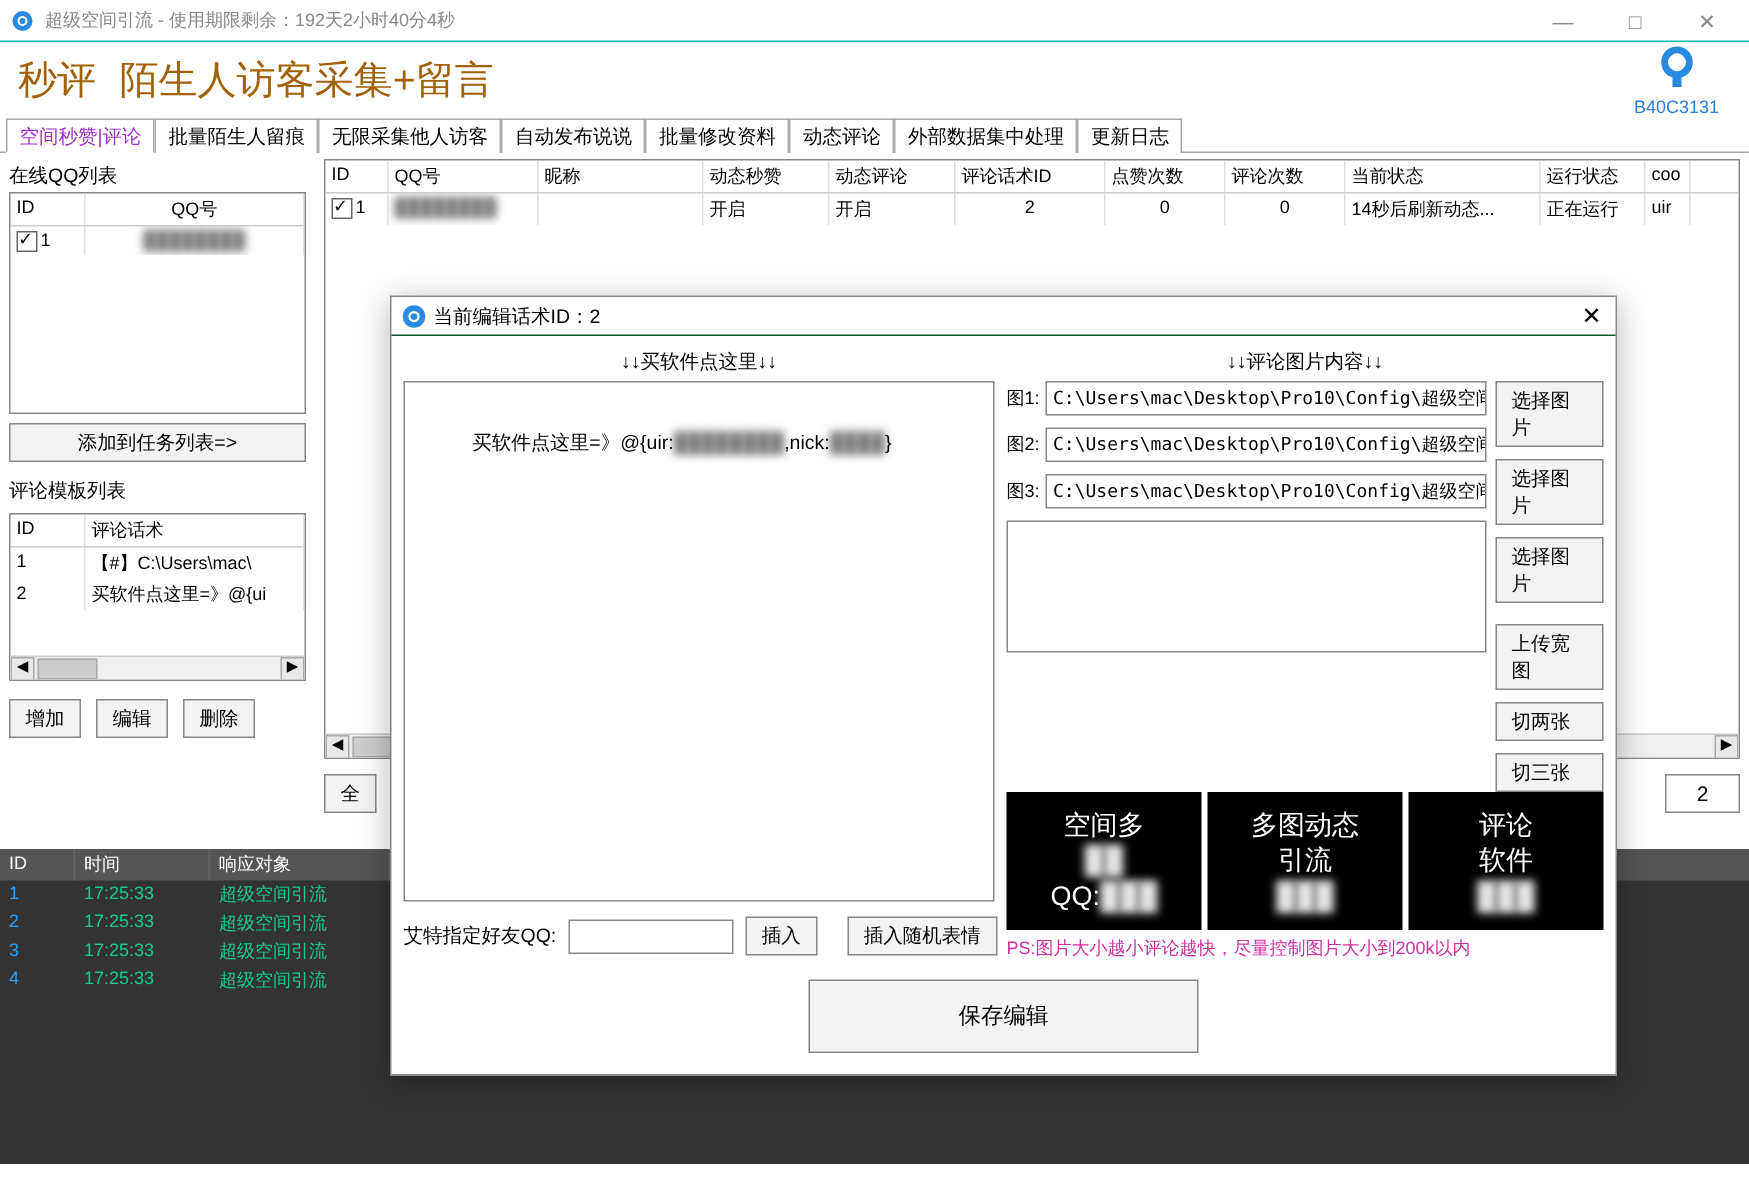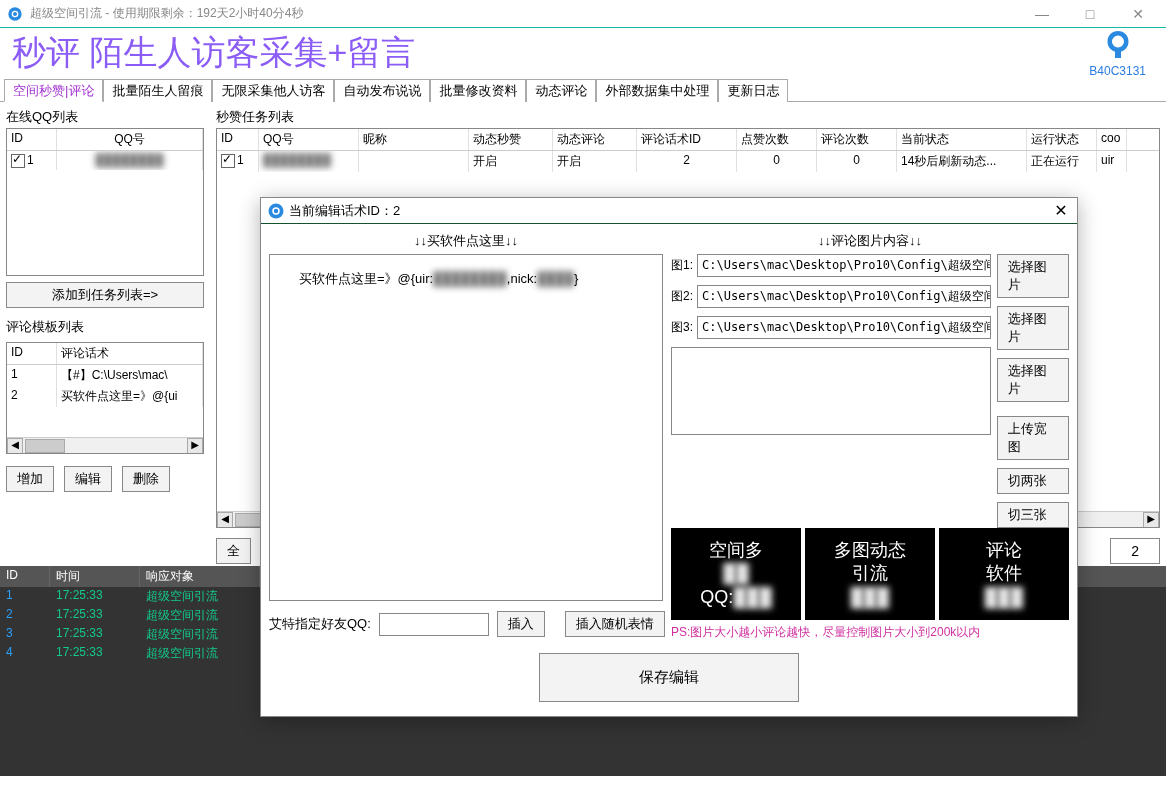--- a/index.html
+++ b/index.html
@@ -6,21 +6,21 @@
   body { font-family: "Microsoft YaHei", sans-serif; font-size: 13px; background: #888; width: 1166px; height: 794px; overflow: hidden; position: relative; }
   
   .app-window { position: absolute; top: 0; left: 0; width: 1166px; height: 794px; background: #fff; }
   .titlebar { height: 28px; background: #fff; border-bottom: 1px solid #14b8a6; display: flex; align-items: center; padding: 0 6px; color: #888; font-size: 12px; }
   .titlebar-icon { width: 18px; height: 18px; border-radius: 50%; margin-right: 6px; display:flex; align-items:center; justify-content:center; }
   .titlebar-icon svg { width:16px; height:16px; }
   .win-controls { margin-left: auto; display: flex; gap: 24px; padding-right: 10px; color:#888; }
   .win-btn { width: 24px; text-align: center; cursor: default; font-size:14px; }
   
   .banner { height: 50px; display: flex; align-items: center; padding: 0 12px; }
-  .banner-title { font-size: 34px; font-family: Liberation Sans, sans-serif; color:#8b5cf6; }
+  .banner-title { font-size: 26px; font-family: Liberation Mono, monospace; color:#a16207; }
   .banner-right { margin-left: auto; text-align:center; padding-right:8px;}
   .banner-logo { width:36px; height:36px; margin:0 auto; }
   .banner-code { color:#2a7de0; font-size:12px; }
   
   .tabbar { height: 24px; border-bottom: 1px solid #aaa; display: flex; padding-left: 4px; }
   .tab { border: 1px solid #aaa; border-bottom: none; padding: 2px 8px; margin-right: 0px; font-size: 13px; background:#fff; position:relative; top:1px;}
   .tab.active { color: #a030d0; border-bottom:1px solid #fff; }
   
   .toparea { display: flex; height: 464px; background:#fff; }
   
@@ -58,21 +58,21 @@
   
   
   .dialog { position:absolute; top:197px; left:260px; width:818px; height:520px; background:#fff; border:1px solid #888; box-shadow:0 4px 20px rgba(0,0,0,0.3); display:flex; flex-direction:column;}
   .dialog-title { height:26px; display:flex; align-items:center; padding:0 6px; border-bottom:1px solid #14532d; }
   .dlg-icon { width:18px; height:18px; margin-right:4px; }
   .dlg-close { margin-left:auto; width:20px; text-align:center; font-size:16px; cursor:default; }
   .dialog-body { flex:1; display:flex; padding:4px 8px; gap:8px; min-height:0;}
   .dlg-left { flex:1; display:flex; flex-direction:column; min-width:0;}
   .dlg-right { width:398px; display:flex; flex-direction:column; }
   .section-title { text-align:center; font-size:13px; padding:4px 0;}
-  .textarea { flex:1; border:1px solid #888; padding:0; font-size:13px; color:#000; overflow:hidden; white-space:pre-wrap;}
+  .textarea { flex:1; border:1px solid #888; padding:16px; font-size:13px; color:#000; overflow:hidden; white-space:pre-wrap;}
   .imgrow { display:flex; align-items:center; gap:4px; margin-bottom:8px; }
   .imgrow label { font-size:12px; }
   .imgpath { flex:1; border:1px solid #888; padding:2px 4px; font-size:12px; font-family:Consolas,monospace; overflow:hidden; white-space:nowrap; }
   .preview { border:1px solid #888; height:88px; margin-bottom:6px;}
   .imgpreview-row { display:flex; gap:4px; }
   .blackimg { flex:1; height:92px; background:#000; color:#fff; display:flex; flex-direction:column; align-items:center; justify-content:center; font-size:18px; line-height:1.3; font-family:"SimHei",sans-serif; overflow:hidden;}
   .blackimg .blurw { color: transparent; text-shadow: 0 0 6px rgba(255,255,255,0.9); }
   .pinktext { color:#d030a0; font-size:12px; padding:4px 0;}
   .dlg-bottom { display:flex; align-items:center; gap:8px; padding:6px 8px;}
   .input { border:1px solid #888; padding:3px 6px; }
@@ -162,21 +162,20 @@
         </div>
       </div>
       <div class="btnrow" style="margin-top:12px">
         <div class="btn">增加</div>
         <div class="btn">编辑</div>
         <div class="btn">删除</div>
       </div>
     </div>
 
     <div class="rightcol">
-      <div class="grouplabel">秒赞任务列表</div>
       <div class="listbox tasks">
         <div class="list-header">
           <div class="cell" style="width:42px">ID</div>
           <div class="cell" style="width:100px">QQ号</div>
           <div class="cell" style="width:110px">昵称</div>
           <div class="cell" style="width:84px">动态秒赞</div>
           <div class="cell" style="width:84px">动态评论</div>
           <div class="cell" style="width:100px">评论话术ID</div>
           <div class="cell" style="width:80px">点赞次数</div>
           <div class="cell" style="width:80px">评论次数</div>

